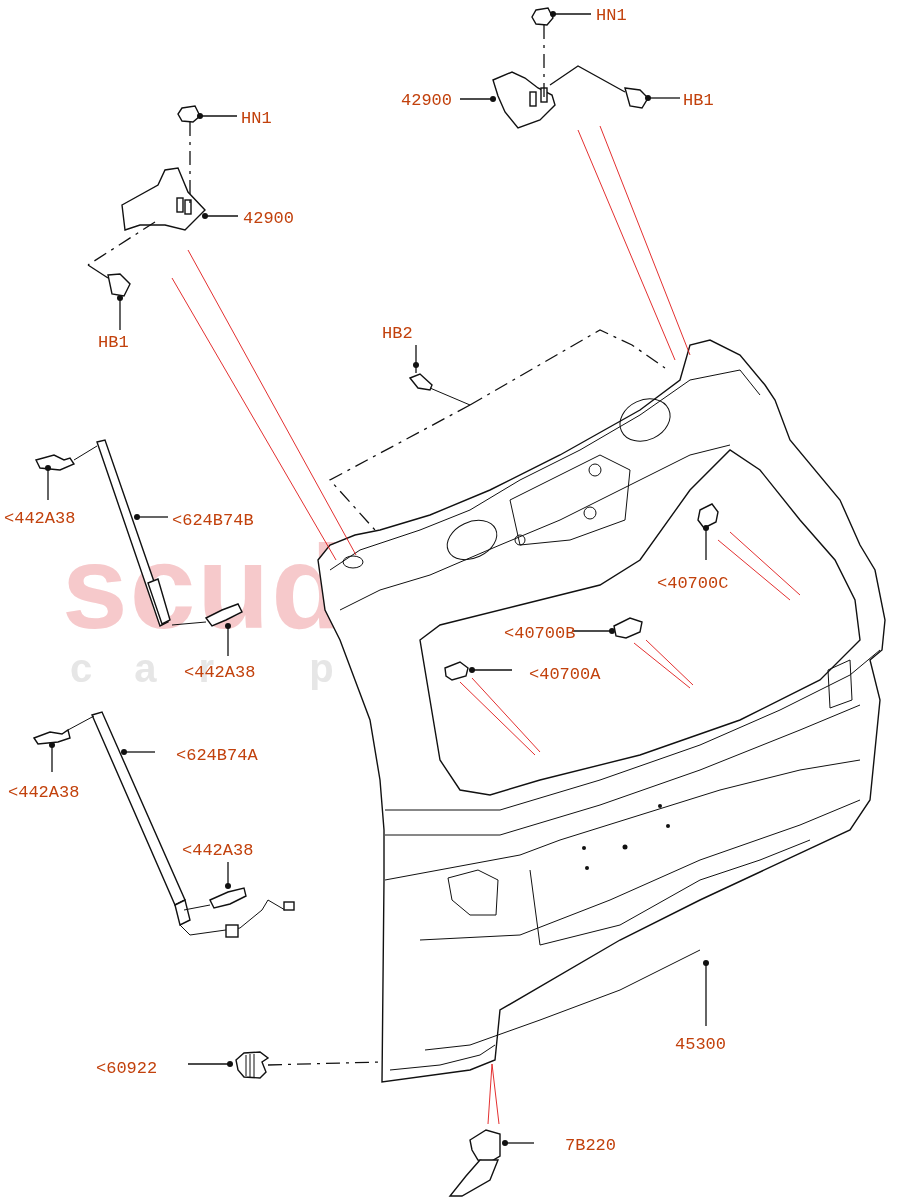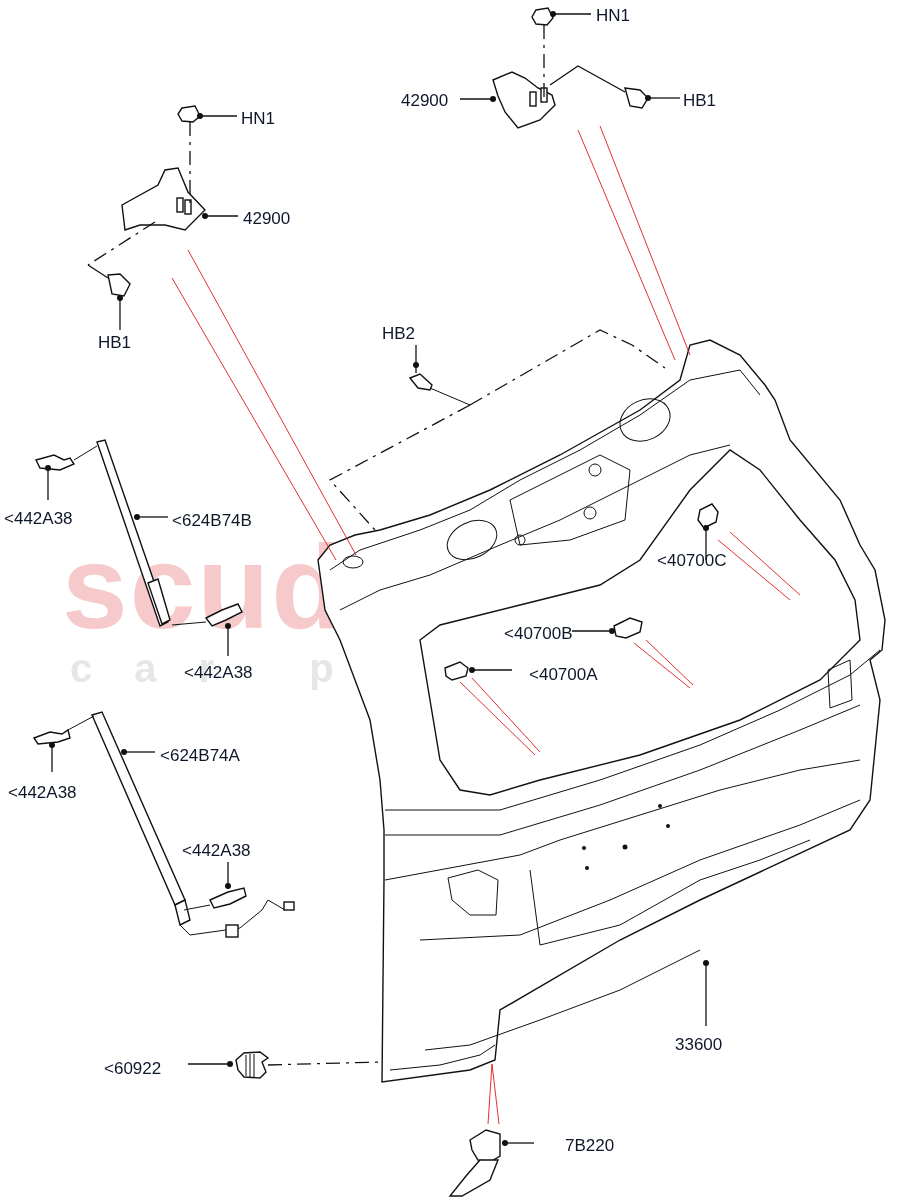--- a/index.html
+++ b/index.html
@@ -3,22 +3,22 @@
 <meta charset="utf-8">
 <style>
   html, body { margin: 0; padding: 0; background: #ffffff; }
   body { width: 902px; height: 1200px; position: relative; overflow: hidden;
          font-family: "Liberation Sans", sans-serif; }
   #diagram { position: absolute; left: 0; top: 0; width: 902px; height: 1200px; }
   .wm-big { position: absolute; left: 62px; top: 528px; font-size: 118px; font-weight: bold;
             color: #f6c9cb; letter-spacing: 2px; line-height: 1; }
   .wm-small { position: absolute; left: 70px; top: 648px; font-size: 40px; font-weight: bold;
               color: #e6e6e6; letter-spacing: 42px; line-height: 1; }
-  .label { position: absolute; font-size: 17px; color: #0f172a; line-height: 1; white-space: nowrap;
-           cursor: pointer; }
+  .label { position: absolute; font-size: 17px; color: #c2410c; line-height: 1; white-space: nowrap;
+           cursor: pointer; font-family: Liberation Mono, monospace; }
   .part { stroke: #111; stroke-width: 1.4; fill: #fff; }
   .thin { stroke: #111; stroke-width: 1; fill: none; }
   .lead { stroke: #111; stroke-width: 1.3; fill: none; }
   .dash { stroke: #111; stroke-width: 1.3; fill: none; stroke-dasharray: 14 6 3 6; }
   .red { stroke: #e01818; stroke-width: 0.9; fill: none; }
   .dot { fill: #111; }
   .check { fill: #dcdcdc; }
 </style>
 </head>
 <body>
@@ -226,20 +226,20 @@
 <div class="label" style="left:683px;top:92px">HB1</div>
 <div class="label" style="left:401px;top:92px">42900</div>
 <div class="label" style="left:241px;top:110px">HN1</div>
 <div class="label" style="left:243px;top:210px">42900</div>
 <div class="label" style="left:98px;top:334px">HB1</div>
 <div class="label" style="left:382px;top:325px">HB2</div>
 <div class="label" style="left:4px;top:510px">&lt;442A38</div>
 <div class="label" style="left:172px;top:512px">&lt;624B74B</div>
 <div class="label" style="left:184px;top:664px">&lt;442A38</div>
 <div class="label" style="left:8px;top:784px">&lt;442A38</div>
-<div class="label" style="left:160px;top:747px">&lt;624B74A</div>
+<div class="label" style="left:176px;top:747px">&lt;624B74A</div>
 <div class="label" style="left:182px;top:842px">&lt;442A38</div>
-<div class="label" style="left:657px;top:552px">&lt;40700C</div>
+<div class="label" style="left:657px;top:575px">&lt;40700C</div>
 <div class="label" style="left:504px;top:625px">&lt;40700B</div>
 <div class="label" style="left:529px;top:666px">&lt;40700A</div>
-<div class="label" style="left:675px;top:1036px">33600</div>
-<div class="label" style="left:104px;top:1060px">&lt;60922</div>
+<div class="label" style="left:675px;top:1036px">45300</div>
+<div class="label" style="left:96px;top:1060px">&lt;60922</div>
 <div class="label" style="left:565px;top:1137px">7B220</div>
 
 </body></html>

